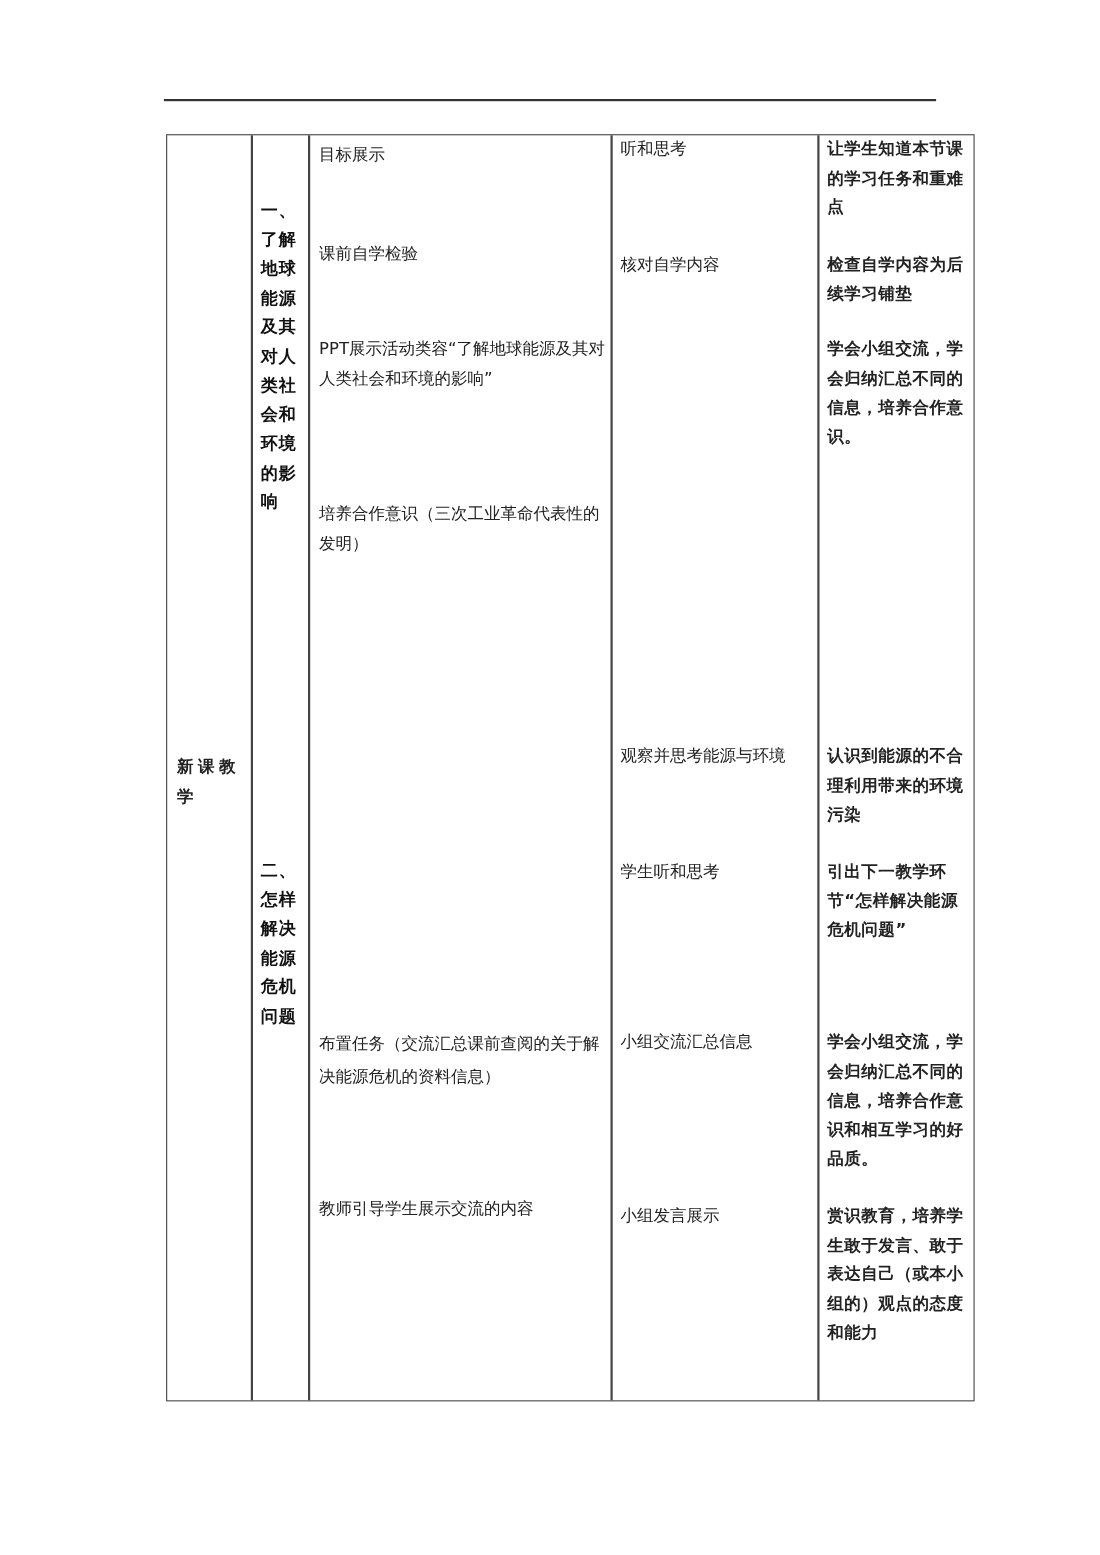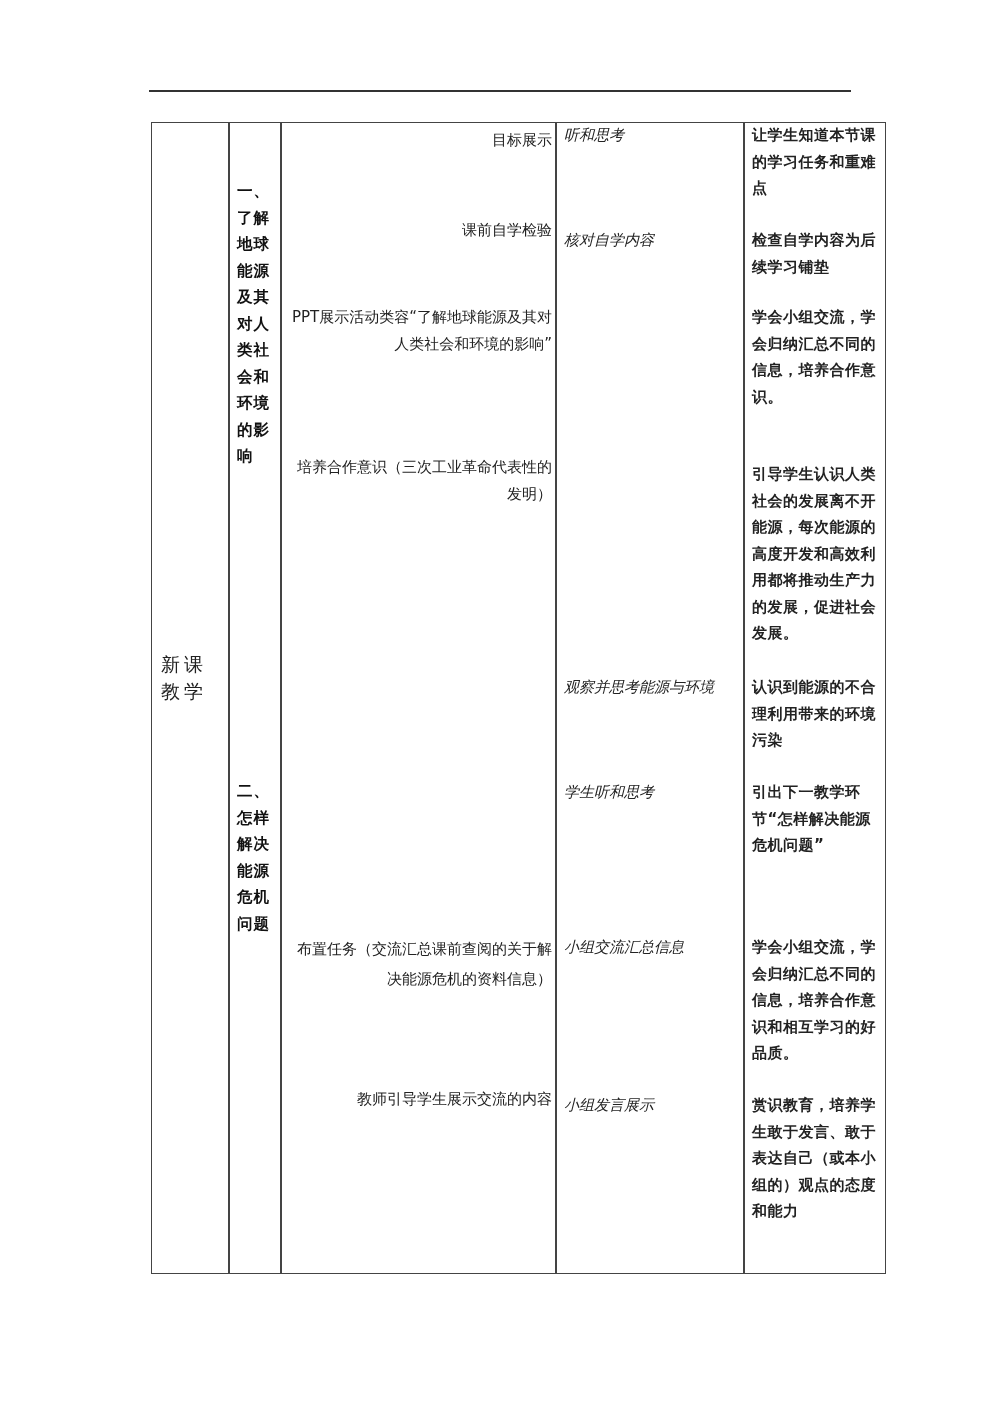--- a/index.html
+++ b/index.html
@@ -4,23 +4,23 @@
 <style>
   html, body { margin:0; padding:0; background:#ffffff; }
   body { width:1000px; height:1414px; position:relative; overflow:hidden;
          font-family:"DejaVu Sans", "Liberation Sans", sans-serif; color:#222; }
   .header-rule { position:absolute; left:149px; top:90px; width:702px; height:2px; background:#333; }
   .tbl { position:absolute; left:151px; top:122px; width:735px; height:1152px;
          border:1.5px solid #444; box-sizing:border-box; }
   .vline { position:absolute; top:0; bottom:0; width:1.5px; background:#444; }
   .txt { position:absolute; font-size:15px; line-height:26.5px; color:#222; }
   .sec { position:absolute; font-size:15.5px; line-height:26.5px; font-weight:bold; color:#111; width:38px; letter-spacing:1px; }
-  .stage { position:absolute; left:9px; top:528px; width:62px; font-size:19px; line-height:26.5px; letter-spacing:4px; }
-  .c3 { left:138px; width:262px;text-align:right; }
-  .c4 { left:412px; width:178px;font-style:italic; }
+  .stage { position:absolute; left:9px; top:561px; width:62px; font-size:15px; line-height:26.5px; letter-spacing:4px;font-weight:bold; }
+  .c3 { left:138px; width:262px; }
+  .c4 { left:412px; width:178px; }
   .c5 { left:600px; width:126px; letter-spacing:0.5px;font-weight:bold; }
 </style>
 </head>
 <body>
 
 <div class="header-rule"></div>
 
 <div class="tbl">
   <div class="vline" style="left:76px"></div>
   <div class="vline" style="left:128px"></div>
@@ -57,21 +57,20 @@
   <div class="txt c5" style="top:-1px">让学生知道本节课的学习任务和重难点</div>
 
   <div class="txt c3" style="top:94px">课前自学检验</div>
   <div class="txt c4" style="top:104px">核对自学内容</div>
   <div class="txt c5" style="top:104px">检查自学内容为后续学习铺垫</div>
 
   <div class="txt c3" style="top:181px">PPT展示活动类容“了解地球能源及其对人类社会和环境的影响”</div>
   <div class="txt c5" style="top:181px">学会小组交流，学会归纳汇总不同的信息，培养合作意识。</div>
 
   <div class="txt c3" style="top:331px">培养合作意识（三次工业革命代表性的发明）</div>
-  <div class="txt c5" style="top:338px">引导学生认识人类社会的发展离不开能源，每次能源的高度开发和高效利用都将推动生产力的发展，促进社会发展。</div>
 
   <div class="txt c4" style="top:551px">观察并思考能源与环境</div>
   <div class="txt c5" style="top:551px">认识到能源的不合理利用带来的环境污染</div>
 
   <div class="txt c4" style="top:656px">学生听和思考</div>
   <div class="txt c5" style="top:656px">引出下一教学环节“怎样解决能源危机问题”</div>
 
   <div class="txt c3" style="top:811px; line-height:30px">布置任务（交流汇总课前查阅的关于解决能源危机的资料信息）</div>
   <div class="txt c4" style="top:811px">小组交流汇总信息</div>
   <div class="txt c5" style="top:811px">学会小组交流，学会归纳汇总不同的信息，培养合作意识和相互学习的好品质。</div>

